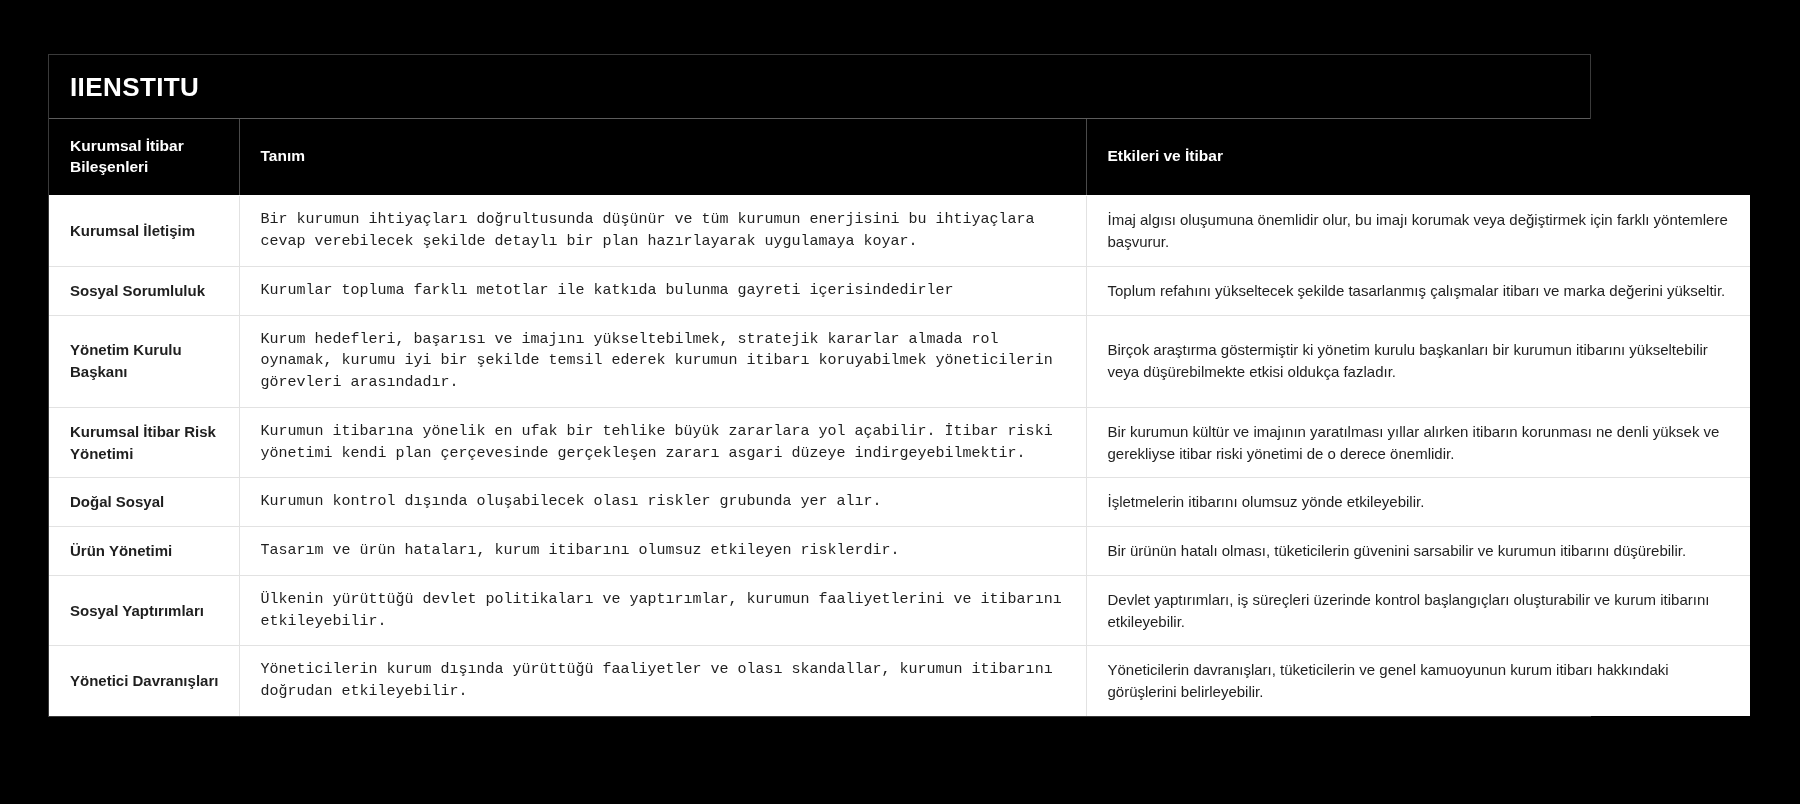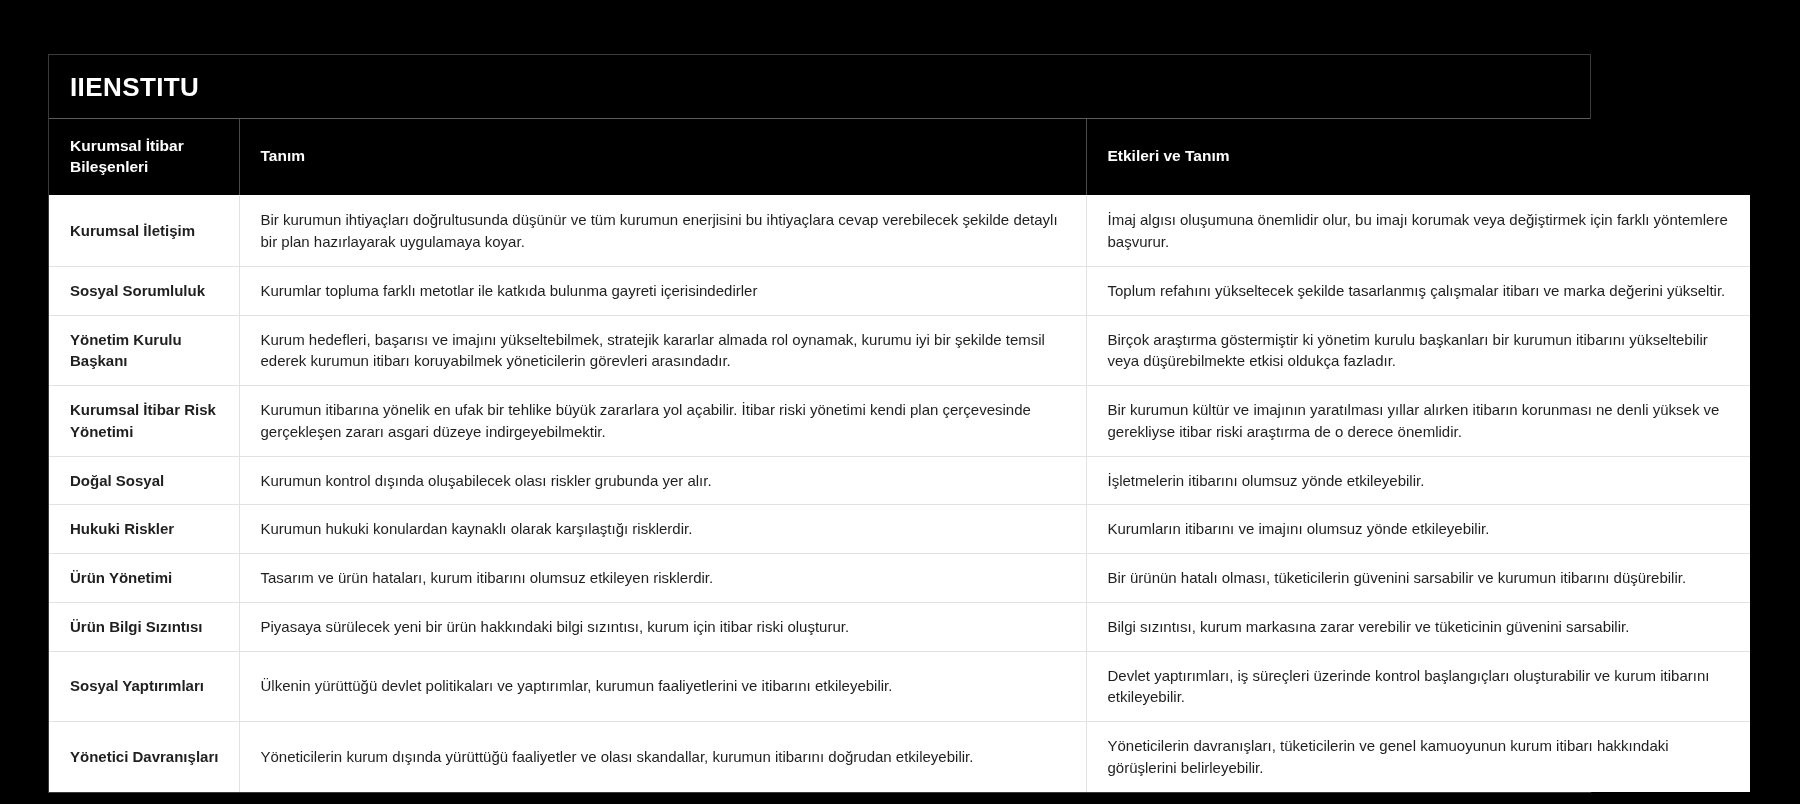--- a/index.html
+++ b/index.html
@@ -85,21 +85,21 @@
     padding: 13px 16px 13px 21px;
     border-right: 1px solid #e2e2e2;
     border-bottom: 1px solid #e2e2e2;
     box-sizing: border-box;
     word-wrap: break-word;
   }
   table.data tbody td:last-child { border-right: none; }
   table.data tbody tr:last-child td { border-bottom: none; }
 
   td.comp  { font-size: 15px; color: #262626; font-weight: bold; }
-  td.desc  { font-size: 15px; }
+  td.desc  { font-size: 15px; font-family: Liberation Mono, monospace; }
   td.eff   { font-size: 15px; }
 </style>
 </head>
 <body>
 
 <div class="page">
   <div class="table-wrap">
 
     <div class="brand-bar">
       <div class="brand-title">IIENSTITU</div>
@@ -108,21 +108,21 @@
     <table class="data">
       <colgroup>
         <col class="c1">
           <col class="c2">
           <col class="c3">
       </colgroup>
       <thead>
         <tr>
           <th>Kurumsal İtibar Bileşenleri</th>
           <th>Tanım</th>
-          <th>Etkileri ve Tanım</th>
+          <th>Etkileri ve İtibar</th>
         </tr>
       </thead>
       <tbody id="table-body">
           <tr>
             <td class="comp">Kurumsal İletişim</td>
             <td class="desc">Bir kurumun ihtiyaçları doğrultusunda düşünür ve tüm kurumun enerjisini bu ihtiyaçlara cevap verebilecek şekilde detaylı bir plan hazırlayarak uygulamaya koyar.</td>
             <td class="eff">İmaj algısı oluşumuna önemlidir olur, bu imajı korumak veya değiştirmek için farklı yöntemlere başvurur.</td>
           </tr>
           <tr>
             <td class="comp">Sosyal Sorumluluk</td>
@@ -130,41 +130,31 @@
             <td class="eff">Toplum refahını yükseltecek şekilde tasarlanmış çalışmalar itibarı ve marka değerini yükseltir.</td>
           </tr>
           <tr>
             <td class="comp">Yönetim Kurulu Başkanı</td>
             <td class="desc">Kurum hedefleri, başarısı ve imajını yükseltebilmek, stratejik kararlar almada rol oynamak, kurumu iyi bir şekilde temsil ederek kurumun itibarı koruyabilmek yöneticilerin görevleri arasındadır.</td>
             <td class="eff">Birçok araştırma göstermiştir ki yönetim kurulu başkanları bir kurumun itibarını yükseltebilir veya düşürebilmekte etkisi oldukça fazladır.</td>
           </tr>
           <tr>
             <td class="comp">Kurumsal İtibar Risk Yönetimi</td>
             <td class="desc">Kurumun itibarına yönelik en ufak bir tehlike büyük zararlara yol açabilir. İtibar riski yönetimi kendi plan çerçevesinde gerçekleşen zararı asgari düzeye indirgeyebilmektir.</td>
-            <td class="eff">Bir kurumun kültür ve imajının yaratılması yıllar alırken itibarın korunması ne denli yüksek ve gerekliyse itibar riski araştırma de o derece önemlidir.</td>
+            <td class="eff">Bir kurumun kültür ve imajının yaratılması yıllar alırken itibarın korunması ne denli yüksek ve gerekliyse itibar riski yönetimi de o derece önemlidir.</td>
           </tr>
           <tr>
             <td class="comp">Doğal Sosyal</td>
             <td class="desc">Kurumun kontrol dışında oluşabilecek olası riskler grubunda yer alır.</td>
             <td class="eff">İşletmelerin itibarını olumsuz yönde etkileyebilir.</td>
           </tr>
           <tr>
-            <td class="comp">Hukuki Riskler</td>
-            <td class="desc">Kurumun hukuki konulardan kaynaklı olarak karşılaştığı risklerdir.</td>
-            <td class="eff">Kurumların itibarını ve imajını olumsuz yönde etkileyebilir.</td>
-          </tr>
-          <tr>
             <td class="comp">Ürün Yönetimi</td>
             <td class="desc">Tasarım ve ürün hataları, kurum itibarını olumsuz etkileyen risklerdir.</td>
             <td class="eff">Bir ürünün hatalı olması, tüketicilerin güvenini sarsabilir ve kurumun itibarını düşürebilir.</td>
-          </tr>
-          <tr>
-            <td class="comp">Ürün Bilgi Sızıntısı</td>
-            <td class="desc">Piyasaya sürülecek yeni bir ürün hakkındaki bilgi sızıntısı, kurum için itibar riski oluşturur.</td>
-            <td class="eff">Bilgi sızıntısı, kurum markasına zarar verebilir ve tüketicinin güvenini sarsabilir.</td>
           </tr>
           <tr>
             <td class="comp">Sosyal Yaptırımları</td>
             <td class="desc">Ülkenin yürüttüğü devlet politikaları ve yaptırımlar, kurumun faaliyetlerini ve itibarını etkileyebilir.</td>
             <td class="eff">Devlet yaptırımları, iş süreçleri üzerinde kontrol başlangıçları oluşturabilir ve kurum itibarını etkileyebilir.</td>
           </tr>
           <tr>
             <td class="comp">Yönetici Davranışları</td>
             <td class="desc">Yöneticilerin kurum dışında yürüttüğü faaliyetler ve olası skandallar, kurumun itibarını doğrudan etkileyebilir.</td>
             <td class="eff">Yöneticilerin davranışları, tüketicilerin ve genel kamuoyunun kurum itibarı hakkındaki görüşlerini belirleyebilir.</td>

